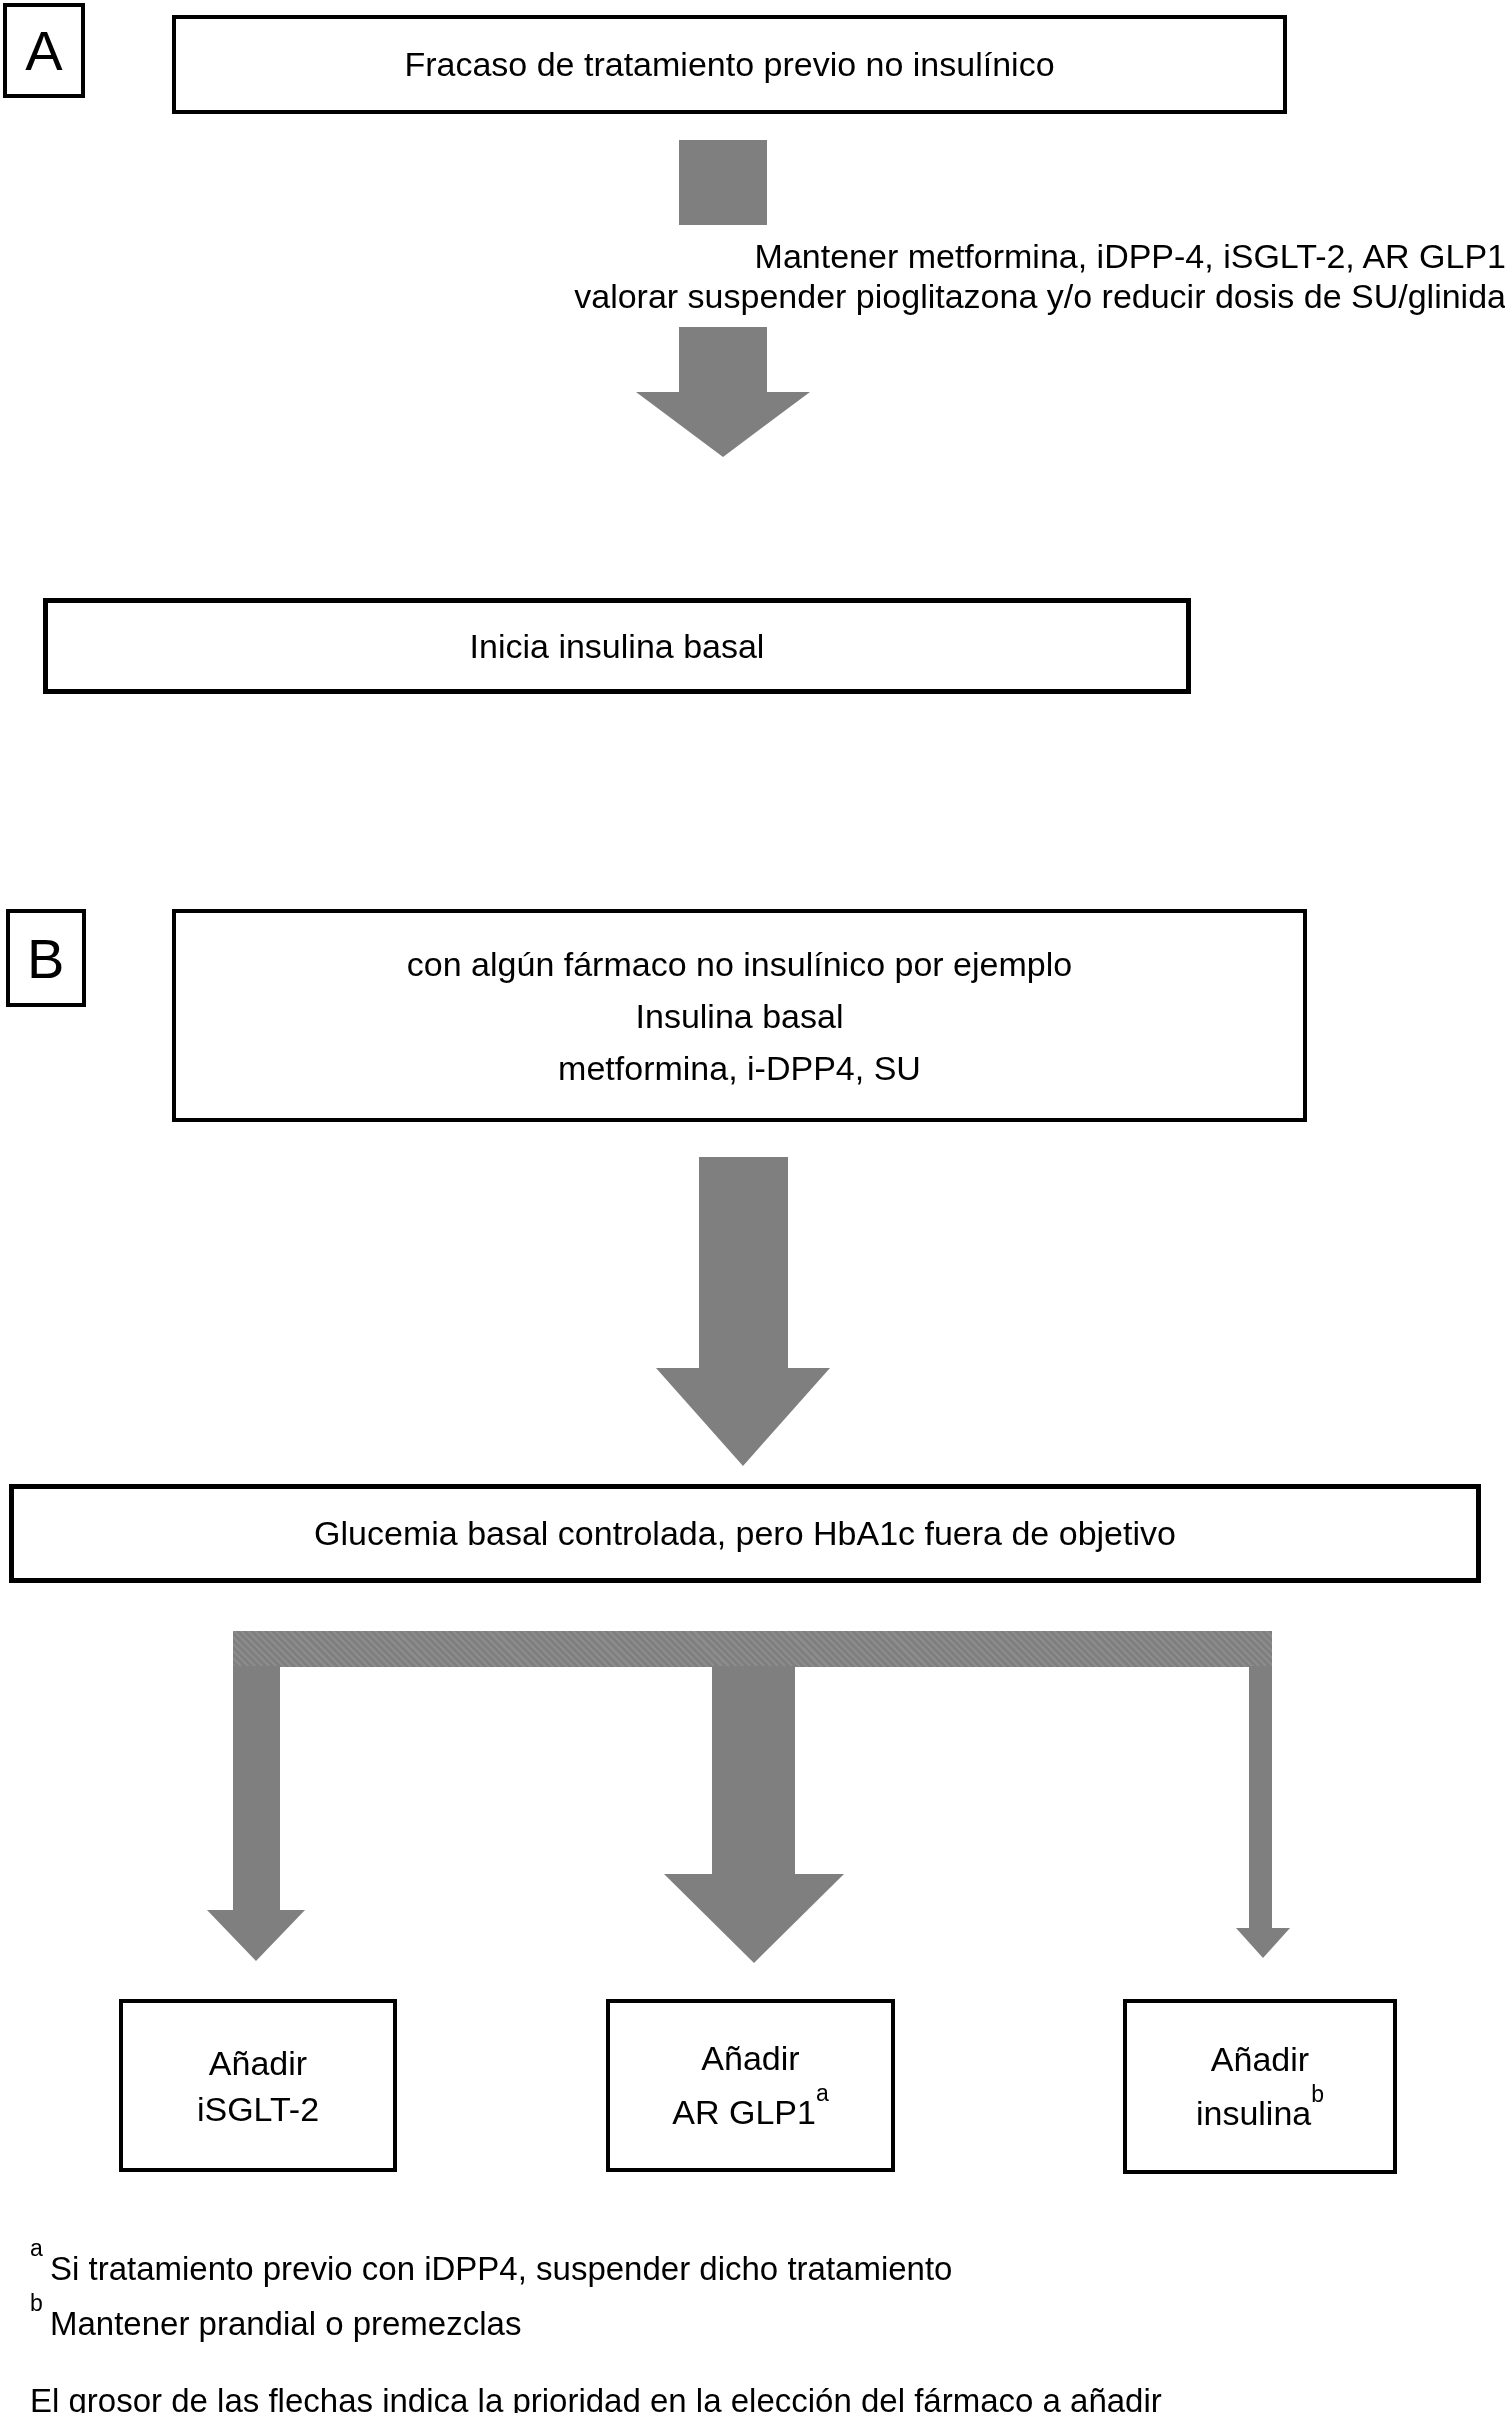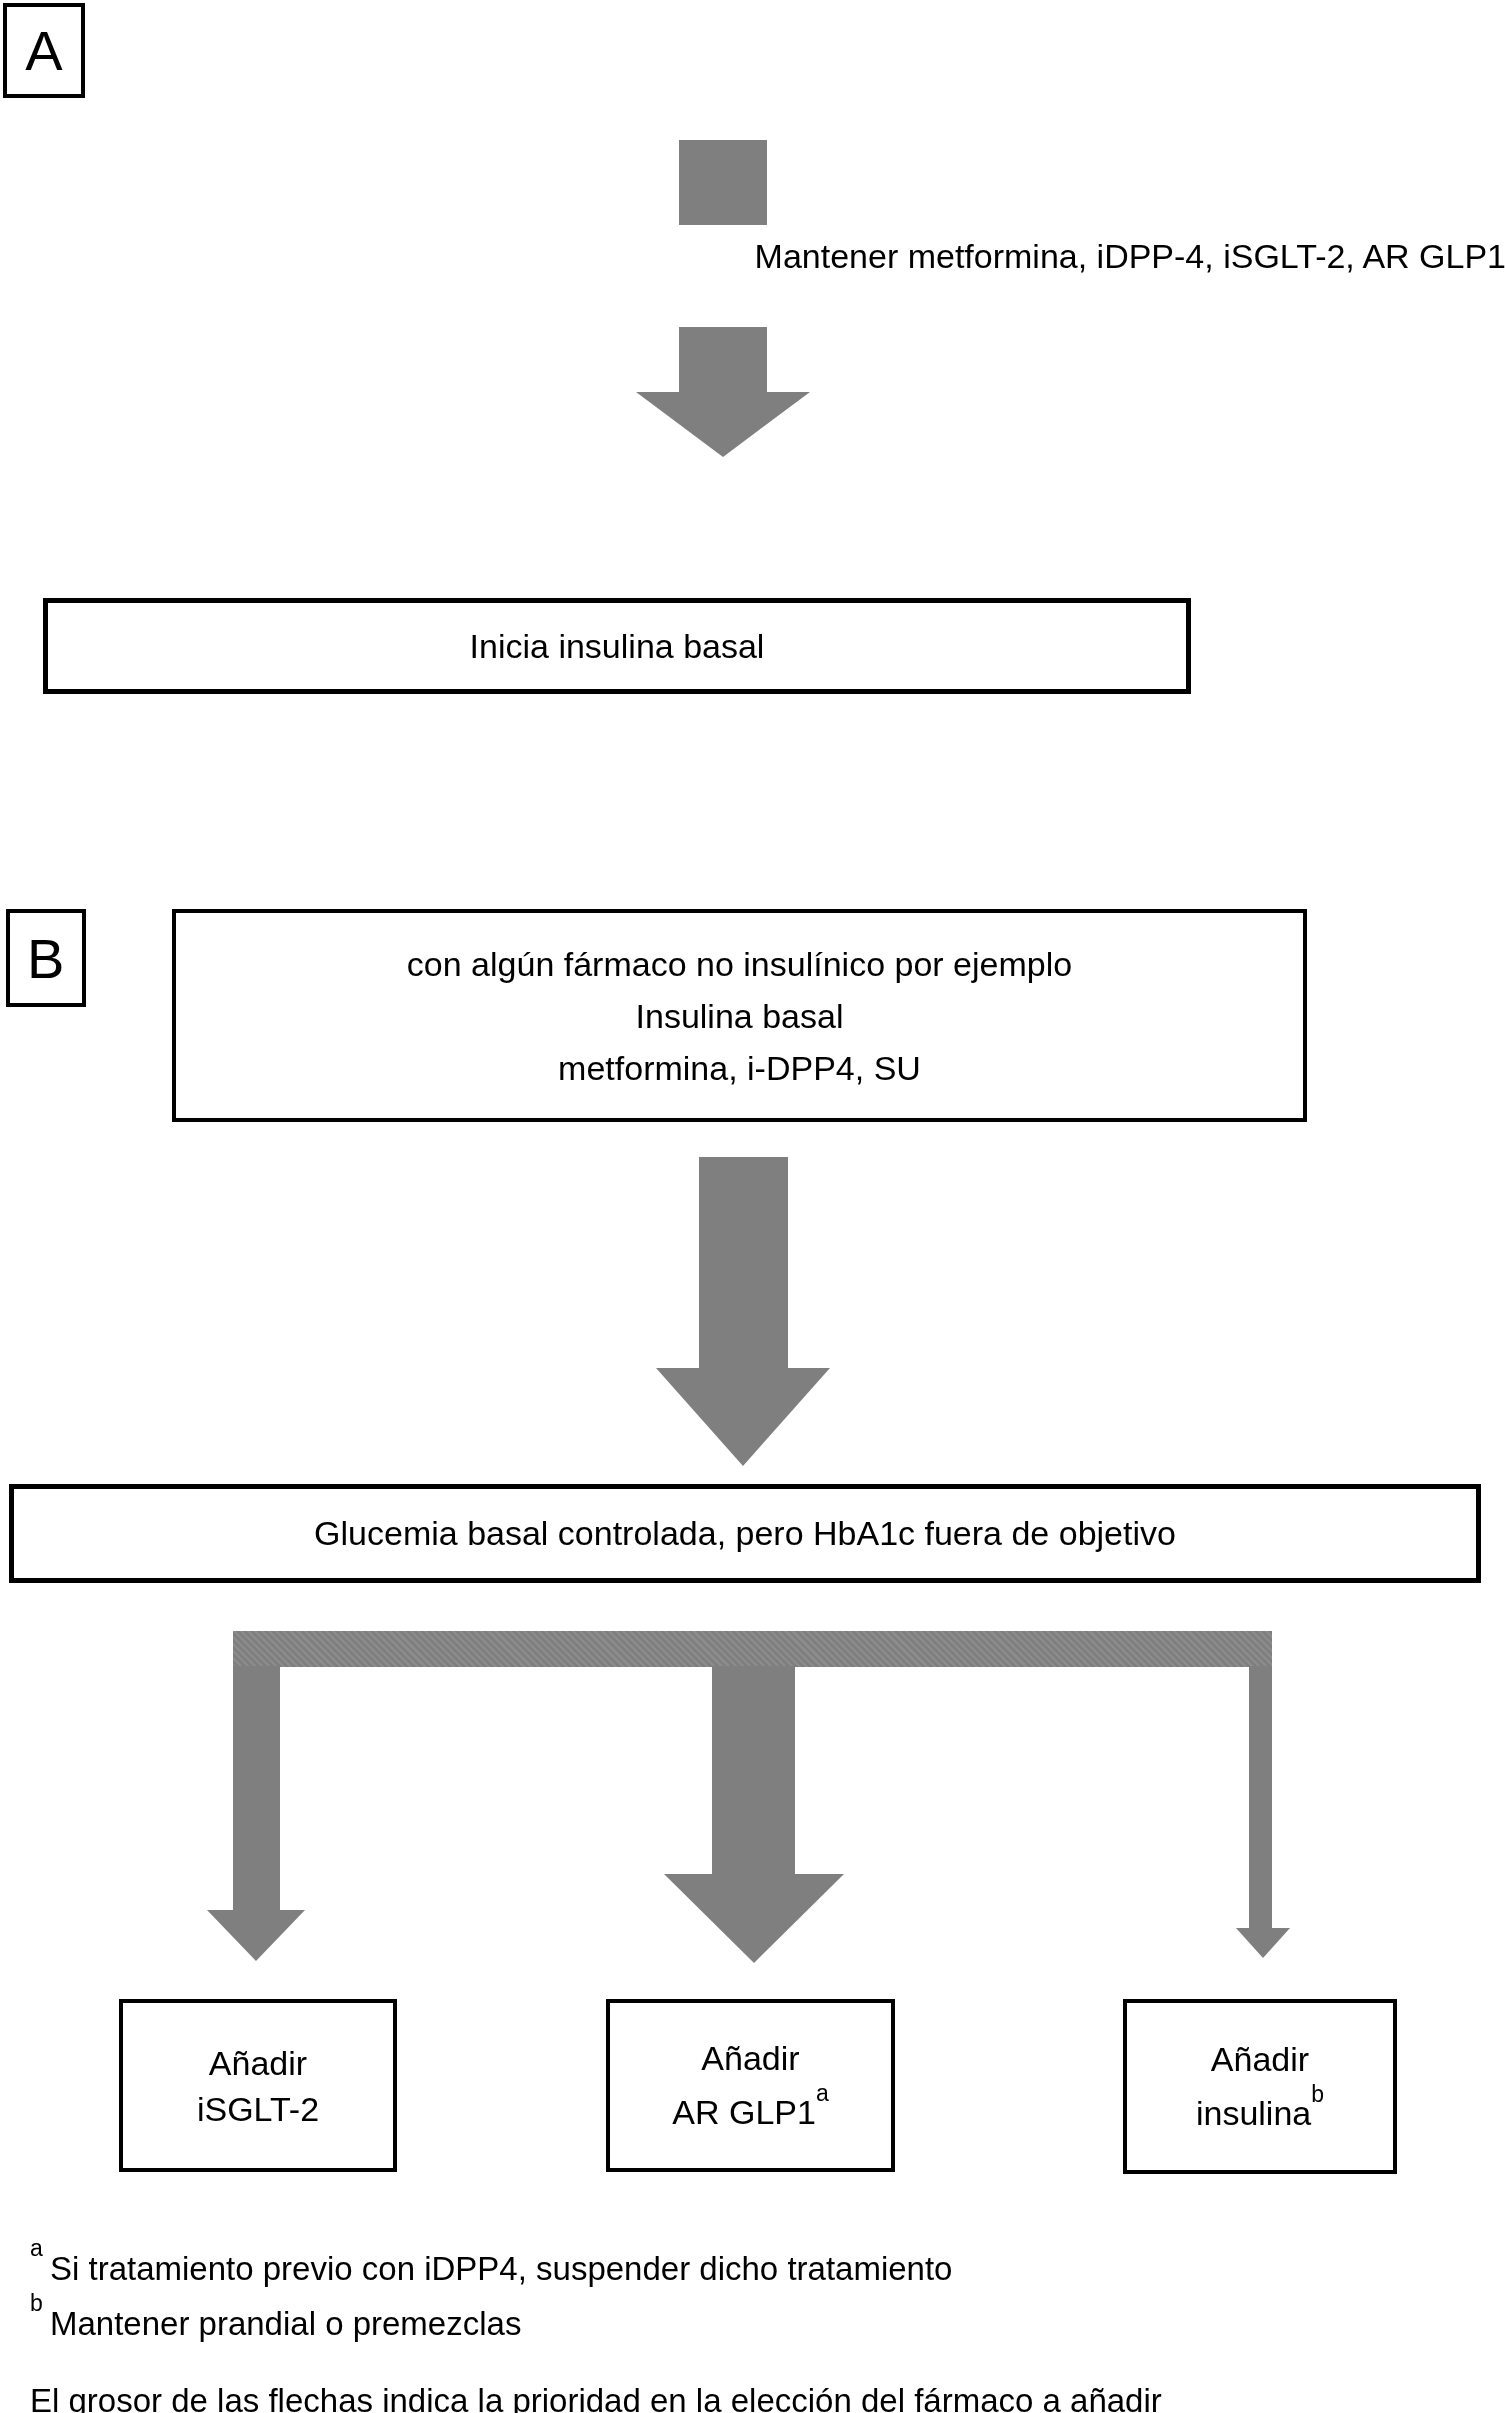--- a/index.html
+++ b/index.html
@@ -75,25 +75,29 @@
 </style>
 </head>
 <body>
 
 <div id="canvas">
 
   <div class="label-box" style="left:2.9px; top:2.9px; width:82px; height:95px;">
     <span>A</span>
   </div>
 
+  <div class="box flowtext" style="left:172px; top:14.5px; width:1115px; height:99px;">
+    <span>Fracaso de tratamiento previo no insulínico</span>
+  </div>
 
   <div class="shaft" style="left:679px; top:140px; width:88px; height:85px;"></div>
 
   <div class="center-text" style="top:236px;">
     <div>Mantener metformina, iDPP-4, iSGLT-2, AR GLP1</div>
+    <div>valorar suspender pioglitazona y/o reducir dosis de SU/glinida</div>
   </div>
 
   <div>
     <div class="shaft" style="left:679px; top:327px; width:88px; height:65px;"></div>
     <div class="head" style="left:636px; top:392px;
          border-left:87px solid transparent; border-right:87px solid transparent;
          border-top:65px solid #7f7f7f;"></div>
   </div>
 
   <div class="box flowtext" style="left:43px; top:598px; width:1148px; height:96px; border-width:5px;">

